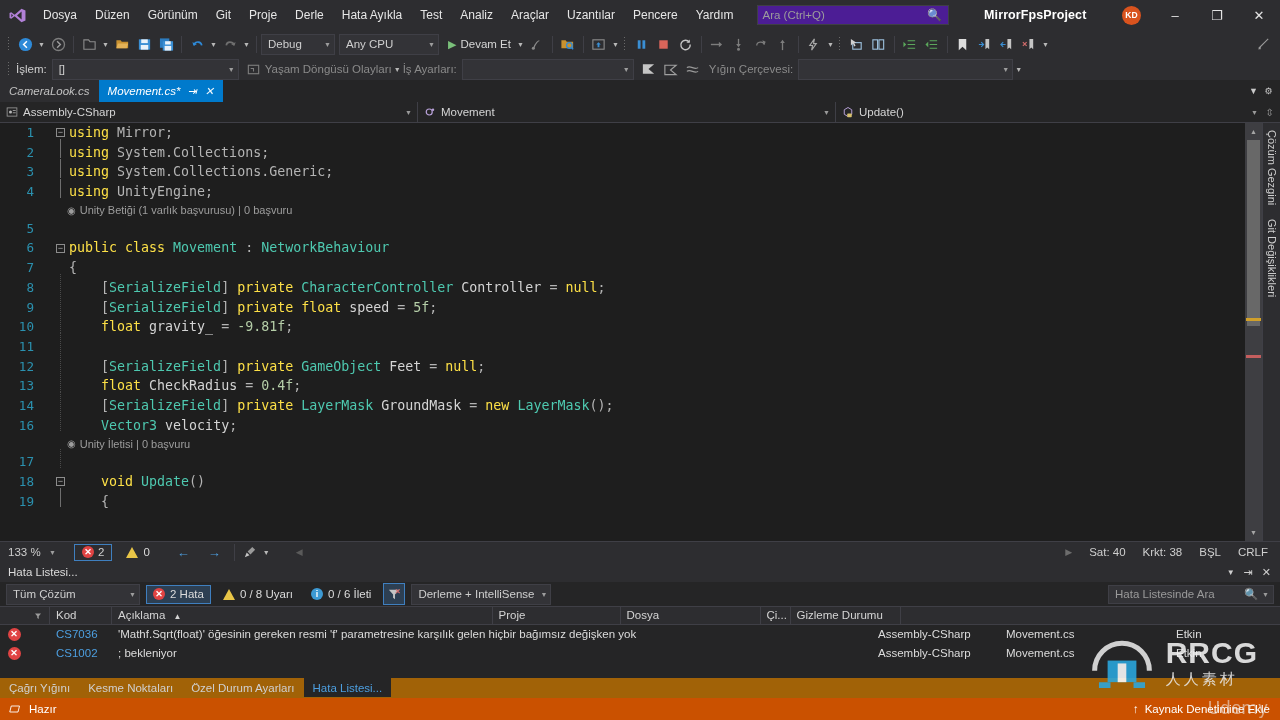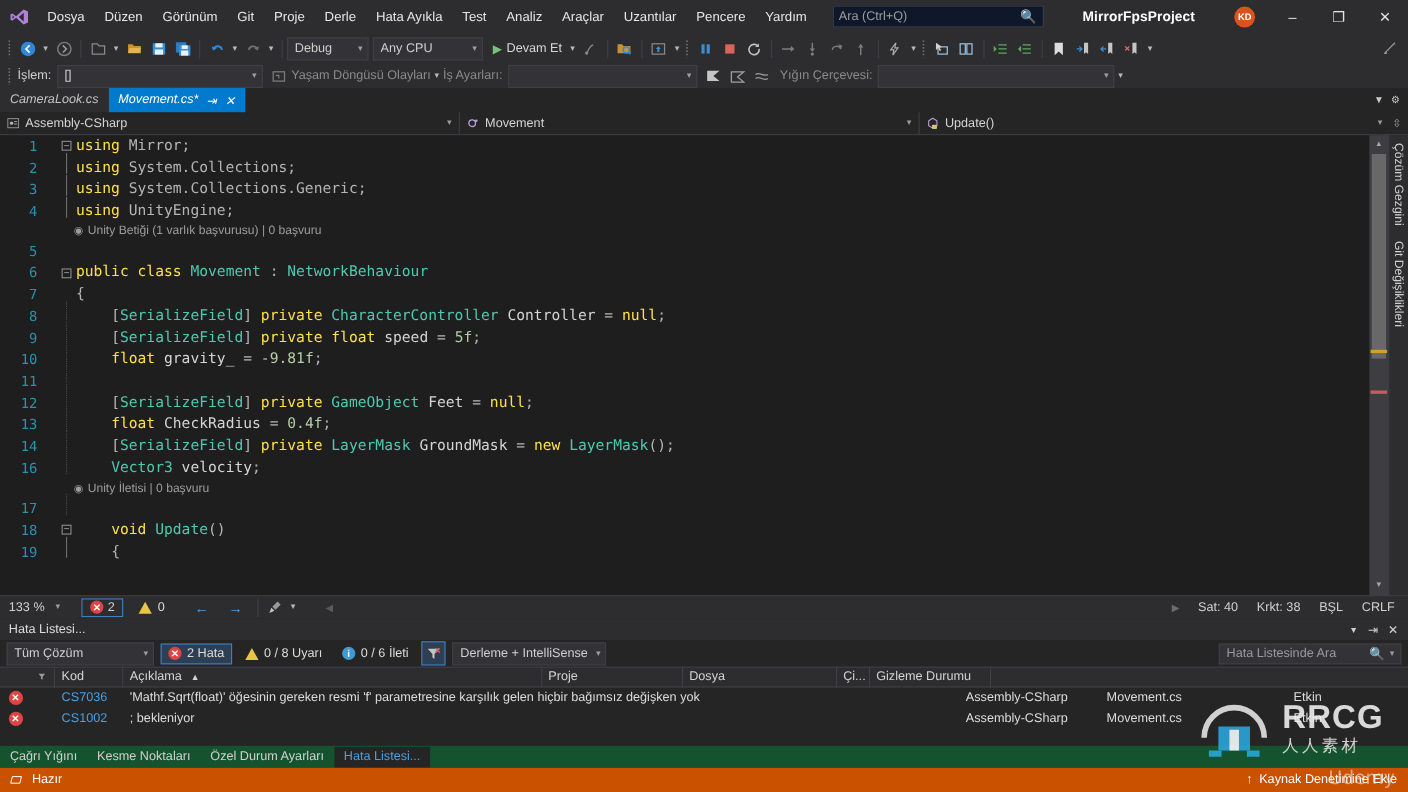--- a/index.html
+++ b/index.html
@@ -11,21 +11,21 @@
     -webkit-font-smoothing: antialiased;
   }
   .app { width: 1280px; height: 720px; display: flex; flex-direction: column; background: #2d2d30; position: relative; }
 
   
   .titlebar { height: 30px; background: #2d2d30; display: flex; align-items: center; flex: none; }
   .vs-logo { width: 34px; display: flex; align-items: center; justify-content: center; }
   .vs-logo svg { width: 17px; height: 17px; }
   .menu { display: flex; align-items: center; height: 30px; }
   .menu-item { padding: 0 9px; height: 30px; line-height: 30px; color: #e6e6e6; font-size: 12px; white-space: nowrap; }
-  .title-search { margin-left: 14px; width: 192px; height: 20px; background: #0f172a; border: 1px solid #3f3f46;
+  .title-search { margin-left: 14px; width: 192px; height: 20px; background: #4c1d95; border: 1px solid #3f3f46;
                   display: flex; align-items: center; padding: 0 5px; position: relative; }
   .title-search span { color: #9c9c9c; font-size: 11.5px; }
   .title-search .mag { position: absolute; right: 5px; color: #d0d0d0; font-size: 12px; }
   .proj-title { flex: 1; text-align: center; font-size: 12.5px; font-weight: bold; color: #ffffff; letter-spacing: .1px; }
   .tb-right { display: flex; align-items: center; height: 30px; }
   .avatar { width: 19px; height: 19px; border-radius: 50%; background: #d9531e; color: #fff; font-size: 8.5px;
             display: flex; align-items: center; justify-content: center; font-weight: bold; margin-right: 13px; }
   .wbtn { width: 42px; height: 30px; display: flex; align-items: center; justify-content: center; color: #e4e4e4; font-size: 13px; }
 
   
@@ -122,21 +122,21 @@
   .infodot { width: 12px; height: 12px; border-radius: 50%; background: #3d9ad4; color: #fff; font-size: 9px;
              display: flex; align-items: center; justify-content: center; font-weight: bold; }
   .search-box { height: 19px; width: 166px; background: #333337; border: 1px solid #3f3f46; display: flex;
                 align-items: center; padding: 0 4px 0 6px; color: #9a9a9a; font-size: 11.5px; }
   .tbl-head { height: 19px; display: flex; align-items: center; background: #2d2d30; border-top: 1px solid #3f3f46;
               border-bottom: 1px solid #3f3f46; font-size: 11.5px; color: #d4d4d4; }
   .th { padding: 0 6px; border-right: 1px solid #3f3f46; height: 19px; line-height: 19px; overflow: hidden; white-space: nowrap; }
   .row { height: 19px; display: flex; align-items: center; font-size: 11.5px; color: #dcdcdc; }
   .td { padding: 0 6px; height: 19px; line-height: 19px; overflow: hidden; white-space: nowrap; }
   .code-link { color: #4d9fe0; }
-  .panel-tabs { height: 20px; display: flex; align-items: center; background: #14532d; flex: none; }
+  .panel-tabs { height: 20px; display: flex; align-items: flex-start; background: #a16207; flex: none; }
   .ptab { height: 19px; padding: 0 9px; font-size: 11.5px; color: #d0d0d0; display: flex; align-items: center; }
   .ptab.active { background: #252526; color: #4d9fe0; }
 
   
   .statusbar { height: 22px; background: #ca5100; display: flex; align-items: center; flex: none; color: #fff; font-size: 11.5px; }
   .sb-left { display: flex; align-items: center; gap: 8px; padding-left: 9px; }
   .sb-right { margin-left: auto; display: flex; align-items: center; gap: 6px; padding-right: 10px; }
 
   
   .wm { position: absolute; right: 22px; bottom: 22px; display: flex; align-items: center; gap: 8px;

